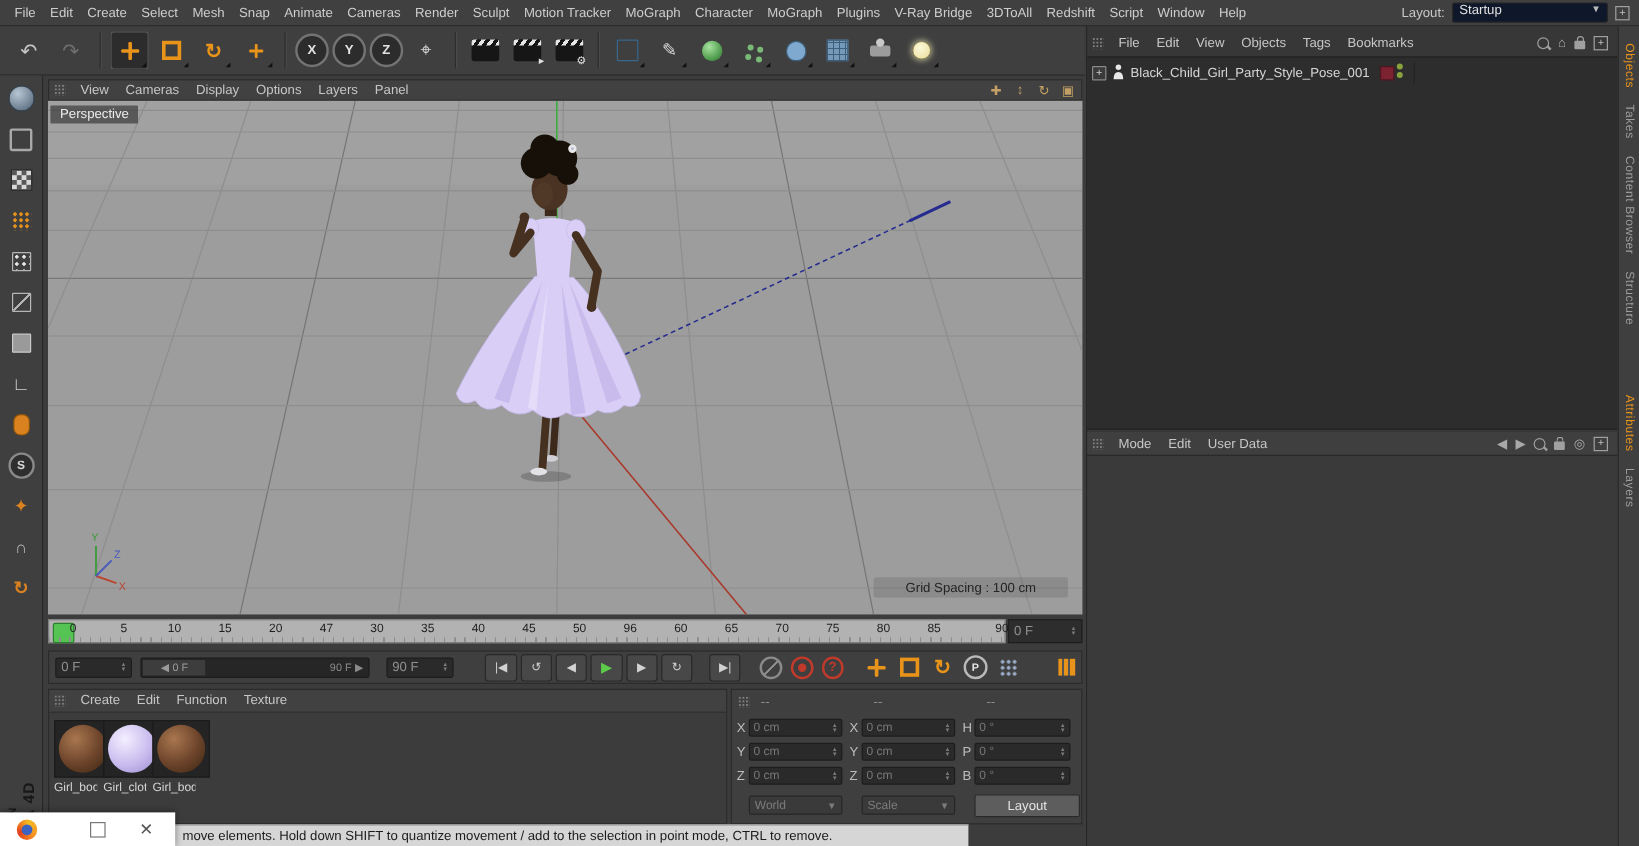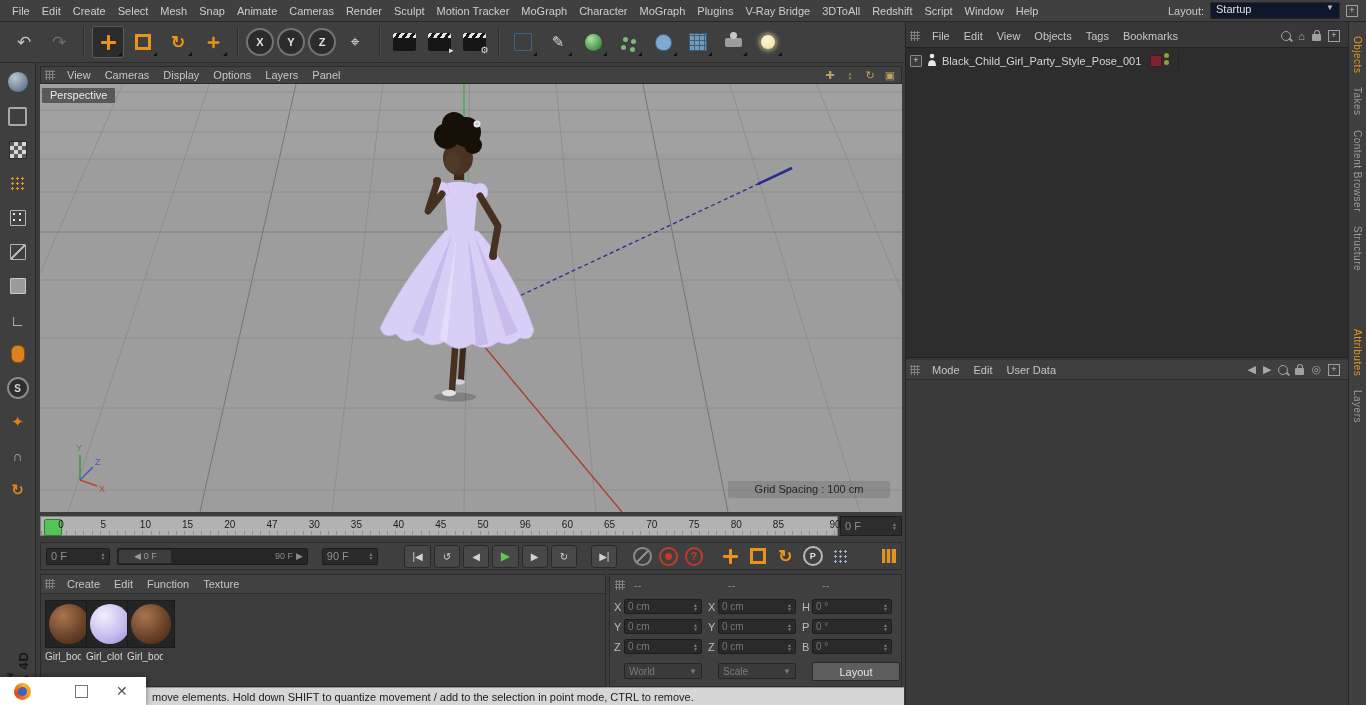--- a/index.html
+++ b/index.html
@@ -174,21 +174,21 @@
   .ic-lock::before{content:"";position:absolute;left:1.5px;top:-4px;width:4px;height:4px;border:1.5px solid #a0a0a0;border-bottom:none;border-radius:3px 3px 0 0}
   .ic-panelplus{width:10px;height:10px;border:1px solid #a0a0a0;color:#c0c0c0;font-size:9px;line-height:9px;text-align:center}
   .person{display:inline-block}
 
   
   .sidetabs{position:absolute;left:1348px;top:22px;width:18px;height:683px;background:#3f3f3f;border-left:1px solid #292929;box-sizing:border-box}
   .vtab{writing-mode:vertical-rl;font-size:10px;color:#9c9c9c;display:block;margin:0 auto;letter-spacing:.5px;white-space:nowrap}
   .vtab.on{color:#e8941a}
 
   
-  .statusbar{position:absolute;left:0;top:687px;width:904px;height:18px;background:#d6d6d6;color:#1c1c1c;
+  .statusbar{position:absolute;left:0;top:687px;width:807px;height:18px;background:#d6d6d6;color:#1c1c1c;
              display:flex;align-items:center;padding-left:152px;box-sizing:border-box;border-top:1px solid #9a9a9a;font-size:11px}
   .overlaywin{position:absolute;left:0;top:677px;width:146px;height:28px;background:#ffffff;
               box-shadow:0 0 6px rgba(0,0,0,.45);display:flex;align-items:center}
   .ffring{width:17px;height:17px;border-radius:50%;margin-left:14px;position:relative;
           background:conic-gradient(from 130deg,#f59422,#e23e1d,#f5bb22,#f59422)}
   .ffring::after{content:"";position:absolute;inset:4px;border-radius:50%;background:#3a63c2}
   .osquare{width:11px;height:11px;border:1.5px solid #777;margin-left:44px;background:#fff}
   .oclose{margin-left:28px;color:#555;font-size:14px;line-height:14px}
 </style>
 </head>

